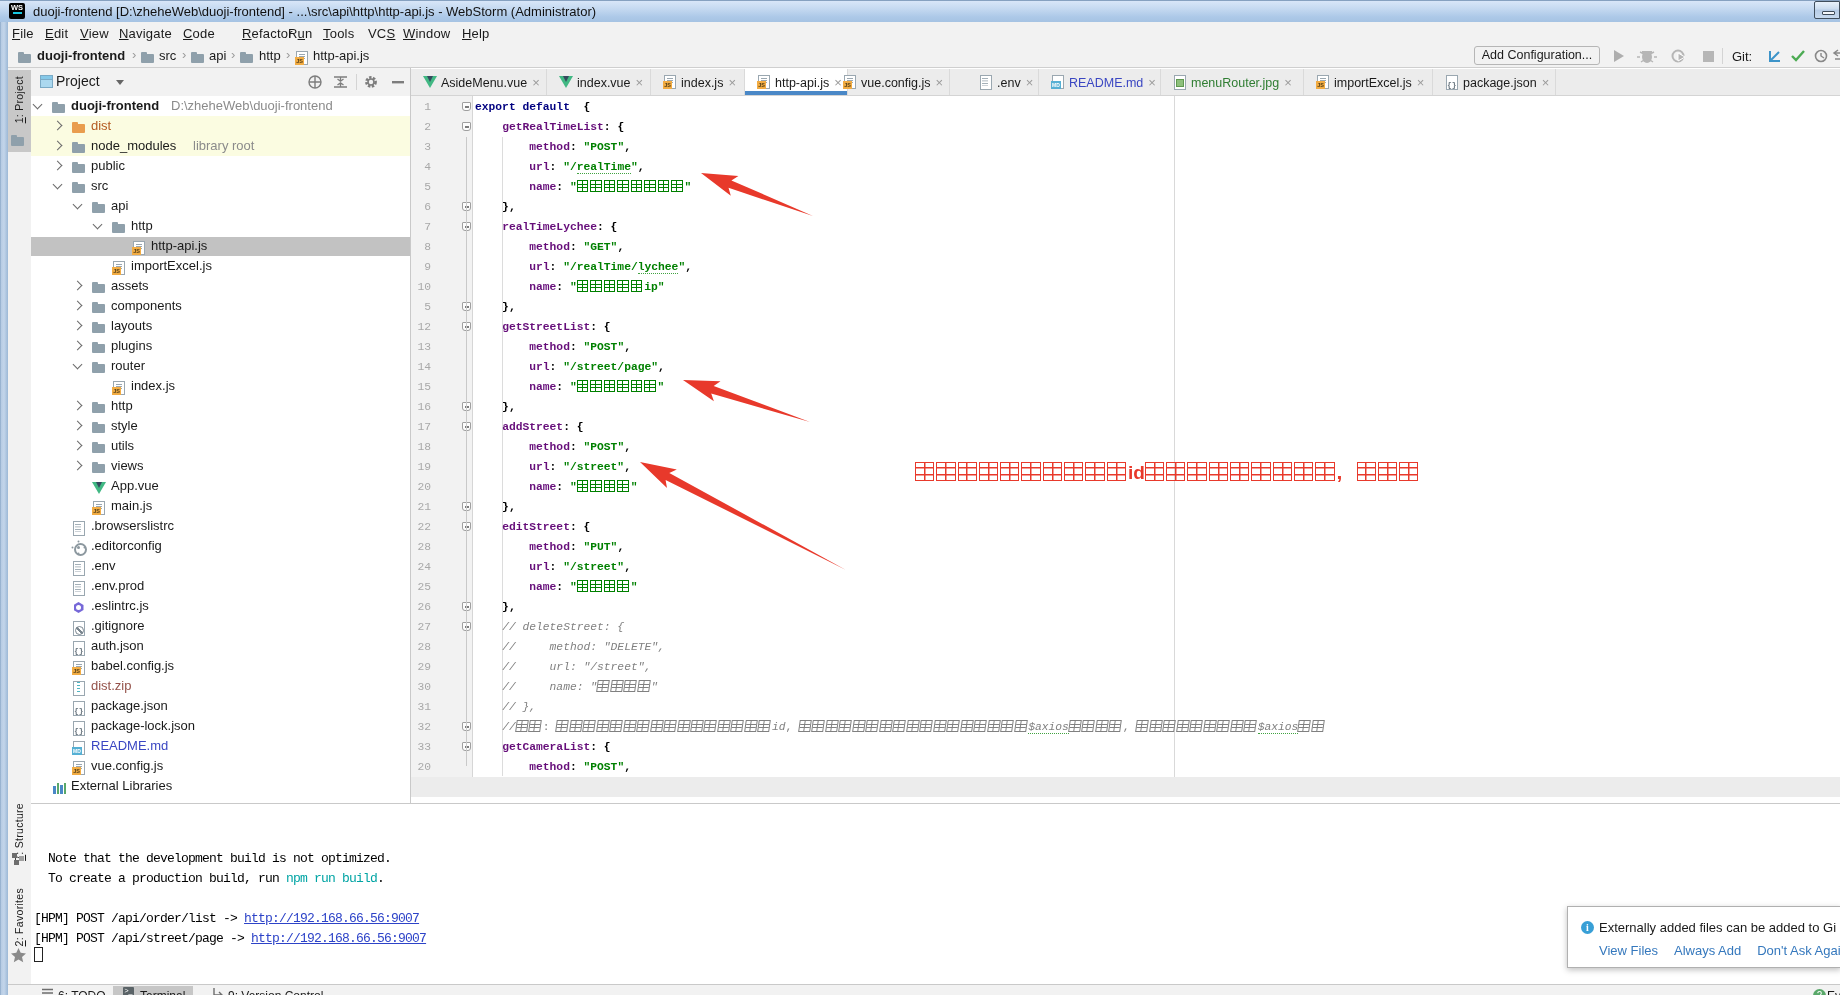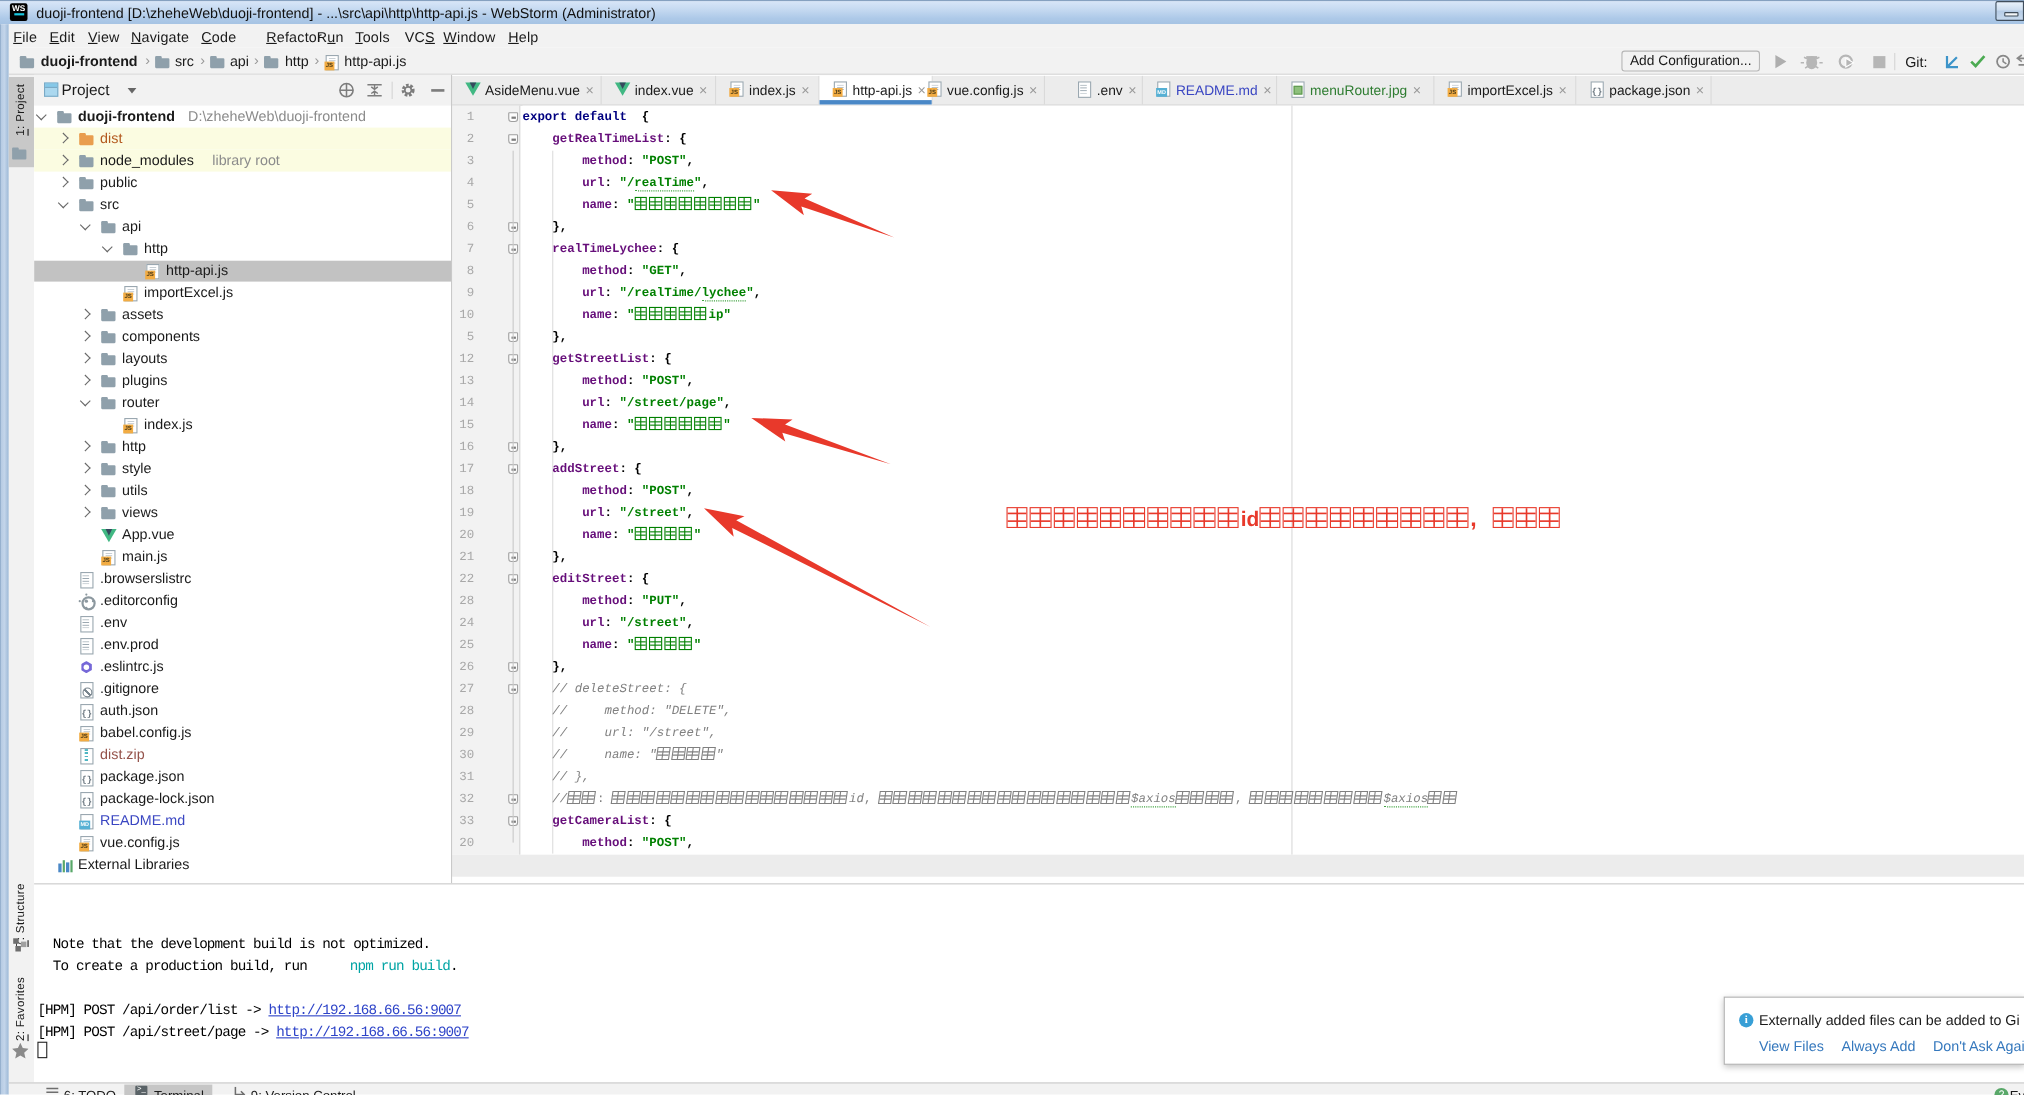--- a/index.html
+++ b/index.html
@@ -174,21 +174,21 @@
 #terminal { position:absolute; left:31px; top:803px; width:1809px; height:181px; background:#fff;
   border-top:1px solid #c9c9c9; }
 #thead { position:absolute; left:0; top:1px; width:1809px; height:25px; background:#f2f2f2; }
 #thead .tt { position:absolute; left:7px; top:5px; font-size:13px; color:#1a1a1a; }
 #thead .lo { position:absolute; left:76px; top:5px; font-size:13px; color:#1a1a1a; }
 #thead .lx { position:absolute; left:114px; top:4px; font-size:13px; color:#9a9a9a; }
 #thead .lu { position:absolute; left:65px; top:22px; width:68px; height:3px; background:#9ea7b2; }
 #thead .pl2 { position:absolute; left:142px; top:2px; font-size:18px; color:#3c3c3c; }
 #tbody { position:absolute; left:3px; top:45px; font-family:"Liberation Mono",monospace;
   font-size:13px; letter-spacing:-.8px; color:#000; line-height:20px; white-space:pre; }
-.npm { color:#00a4a4;margin-left:32px; }
+.npm { color:#00a4a4; }
 .lnk { color:#2d43c8; text-decoration:underline; }
 #cursor { position:absolute; left:3px; top:143px; width:9px; height:15px; border:1.6px solid #222; }
 
 #status { position:absolute; left:8px; top:984px; width:1832px; height:11px; background:#f2f2f2;
   border-top:1px solid #c9c9c9; }
 #status .sb { position:absolute; top:4px; font-size:12px; color:#1a1a1a; }
 #termbtn { position:absolute; left:105px; top:1px; width:80px; height:10px; background:#c6c6c6; }
 
 #notif { position:absolute; left:1567px; top:906px; width:274px; height:62px; background:#fff;
   border:1px solid #b0b0b0; box-shadow:0 2px 6px rgba(0,0,0,.25); }

